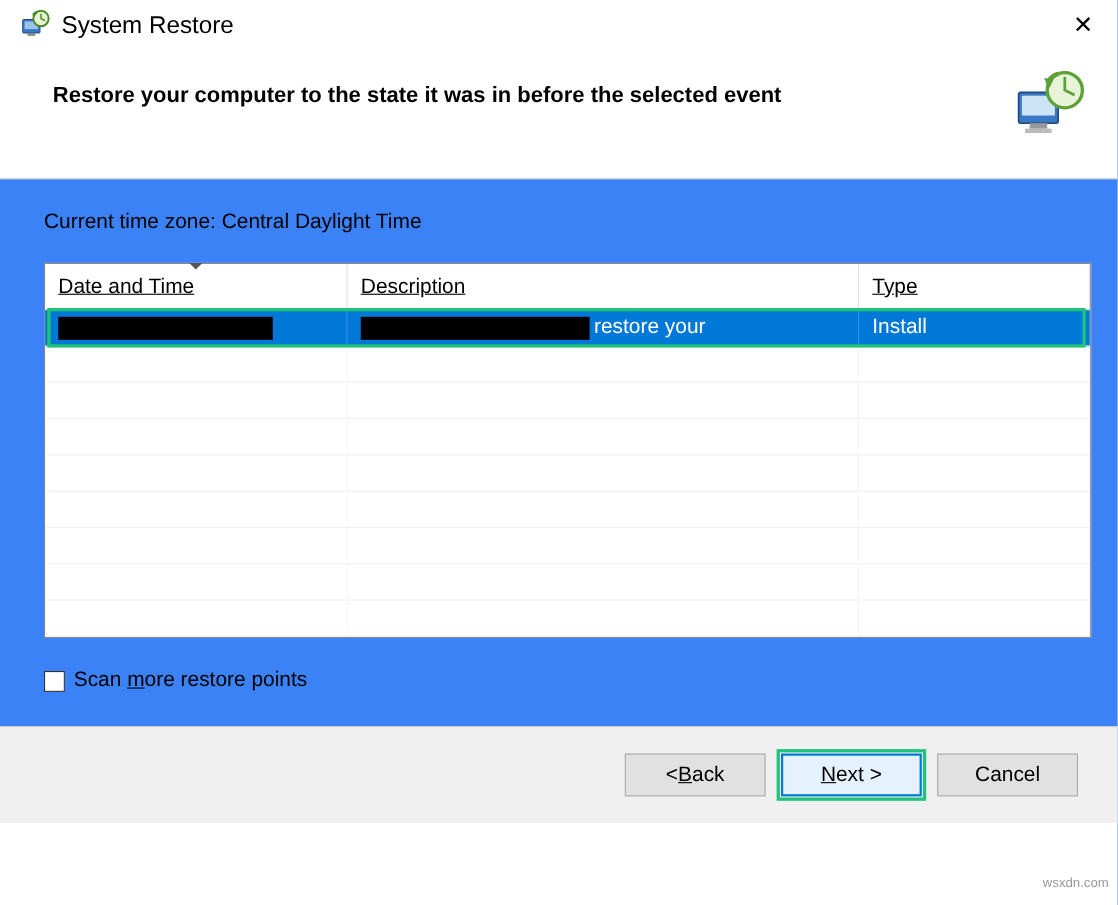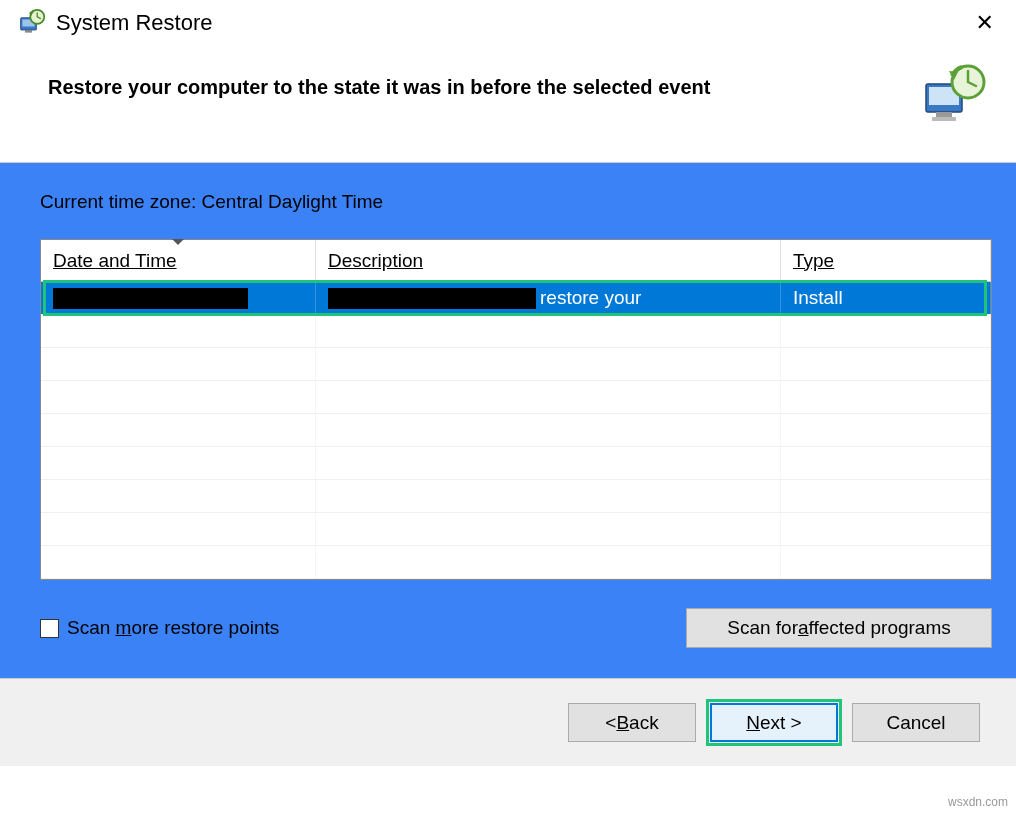--- a/index.html
+++ b/index.html
@@ -308,25 +308,20 @@
           <div class="grid-cell col-type"></div>
         </div>
     </div>
   </div>
 
   <div class="below-table">
     <label class="checkbox-wrap">
       <span class="checkbox-box"></span>
       <span><span>Scan </span><span class="underlined">m</span><span>ore restore points</span></span>
     </label>
-    <button class="btn btn-scan">
-      <span>Scan for </span>
-        <span class="underlined">a</span>
-        <span>ffected programs</span>
-    </button>
   </div>
 </div>
 
 <div class="footer">
   <button class="btn btn-foot">
     <span>&lt; </span>
       <span class="underlined">B</span>
       <span>ack</span>
   </button>
   <button class="btn btn-foot btn-next">

